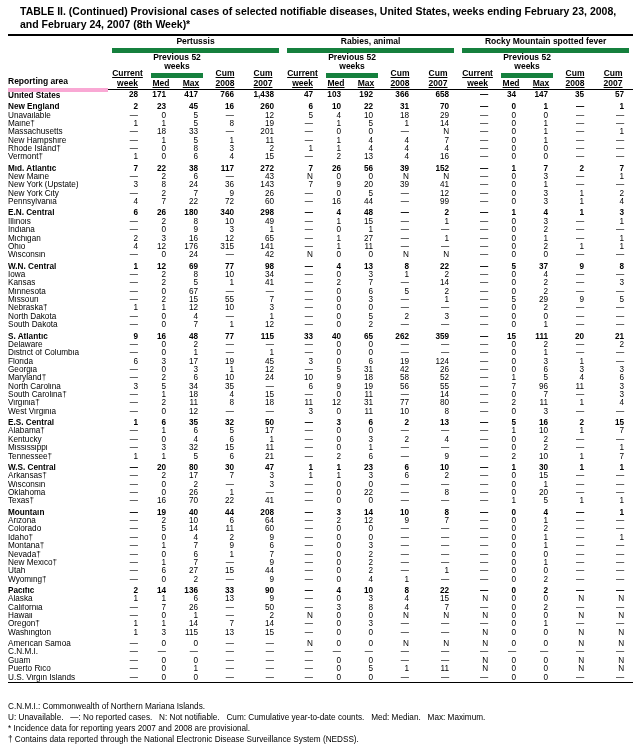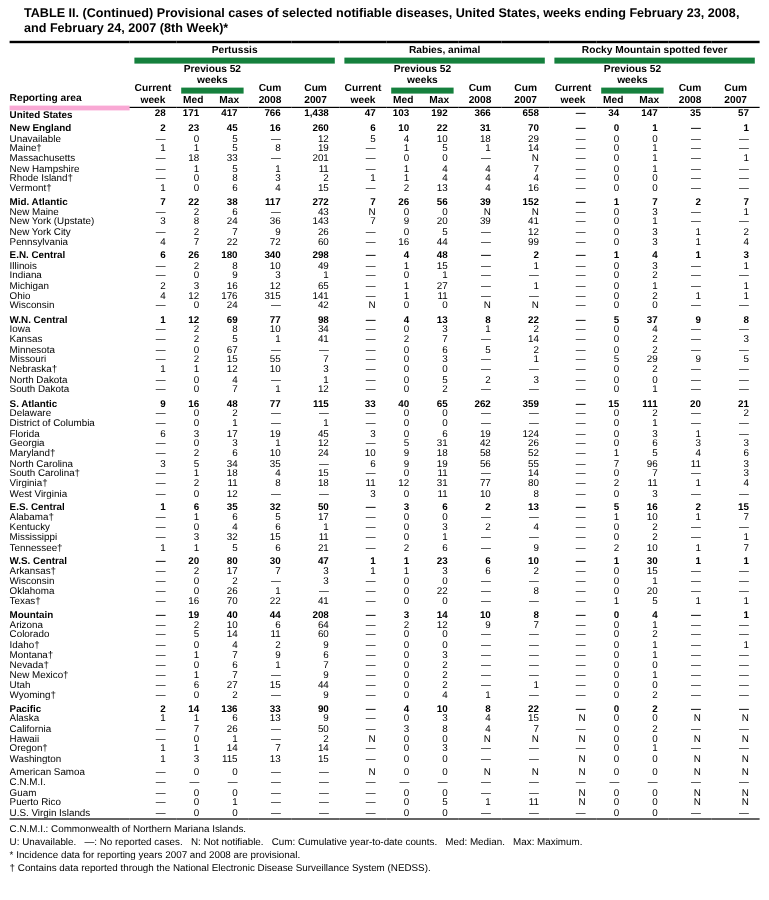--- a/index.html
+++ b/index.html
@@ -10,27 +10,27 @@
   }
   .title{font-size:10.5px;font-weight:bold;line-height:1.25;margin:0 0 3px 12px;}
   table{border-collapse:collapse;table-layout:fixed;width:625px;
         border-top:2px solid #000;border-bottom:1px solid #000;}
   th,td{font-size:8.5px;}
   thead th{font-weight:bold;vertical-align:bottom;padding:1px 1px;line-height:1.12;text-align:center;}
   th.area-h{text-align:left;vertical-align:bottom;border-bottom:4px solid #f9a8d4;padding:1px 0;}
   th.group{padding:1px 0 0 0;}
   .gline{border-bottom:5px solid #15803d;padding-bottom:1px;margin:0 4px;text-align:center;}
   th.p52{padding:0;vertical-align:bottom;}
-  th.hb{border-bottom:1px solid #000;}
+  th.hb{border-bottom:1px solid #000;text-decoration:underline;}
   tbody td{padding:0 2px;line-height:1.02;font-size:8.2px;white-space:nowrap;overflow:hidden;}
   td.area{text-align:left;padding-left:0;}
   td.val{text-align:right;padding-right:9px;}
   tr.section td{font-weight:bold;}
   tr.blank td{height:3px;padding:0;}
-  .footnotes{font-size:8.2px;line-height:1.35;margin-top:2px;white-space:pre-wrap;}
+  .footnotes{font-size:8.2px;line-height:1.35;margin-top:18px;white-space:pre-wrap;}
 </style>
 </head>
 <body>
 
 <div class="title">TABLE II. (Continued) Provisional cases of selected notifiable diseases, United States, weeks ending February 23, 2008, and February 24, 2007 (8th Week)*</div>
 
 <table>
   <colgroup>
     <col style="width:100px">
     <col style="width:39px">

